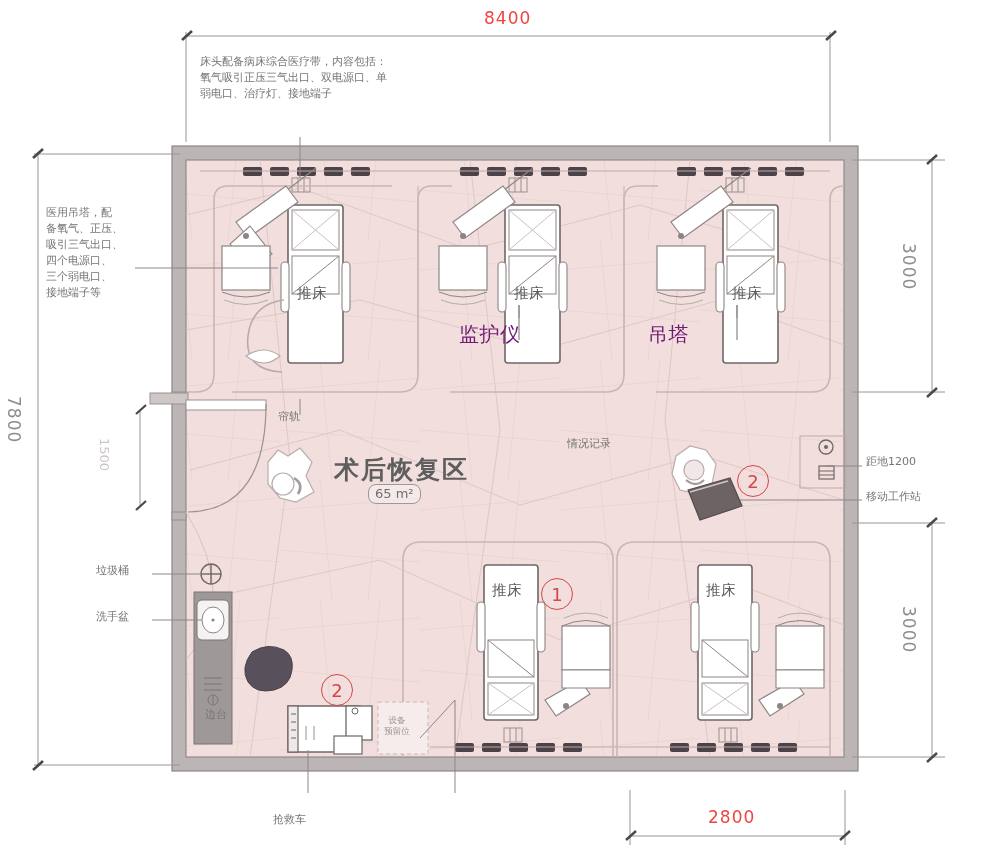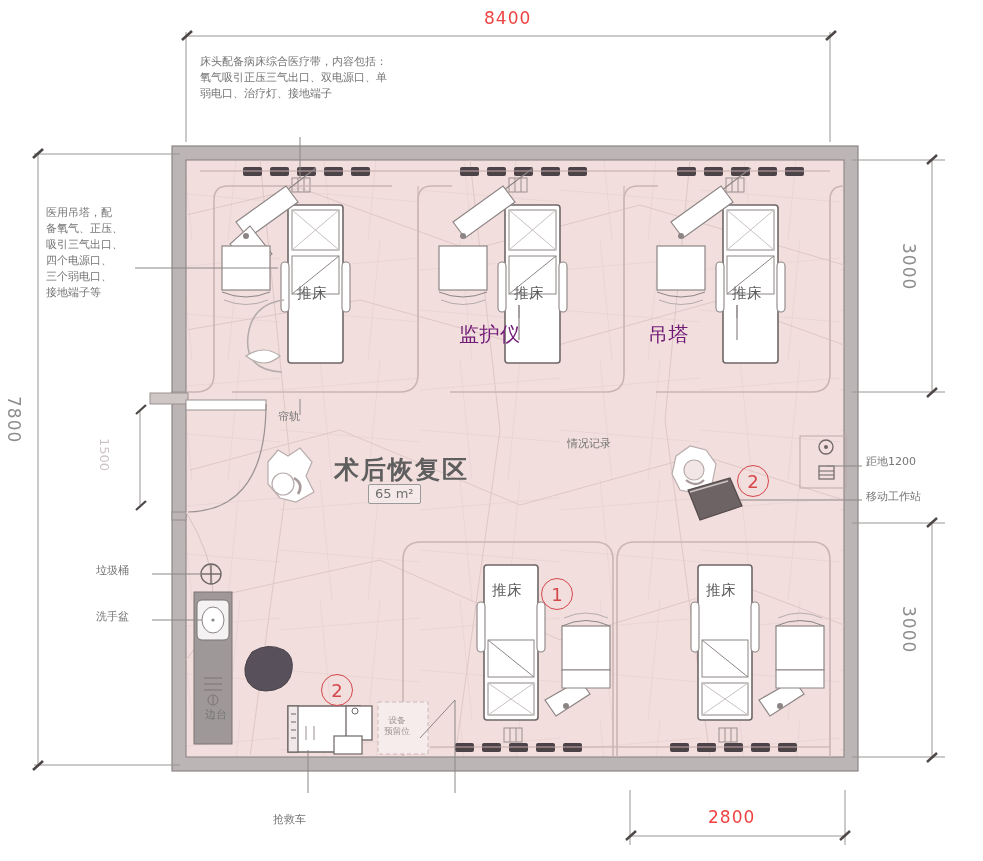--- a/index.html
+++ b/index.html
@@ -8,21 +8,21 @@
   .plan{position:absolute;inset:0;}
   svg.layer{position:absolute;left:0;top:0;width:983px;height:861px;}
   .txt{position:absolute;white-space:pre;line-height:1.45;}
   .anno{font-size:11px;color:#757575;}
   .dim{font-size:17px;color:#ef4444;letter-spacing:1px;}
   .dim-v{font-size:17px;color:#8d8d8d;letter-spacing:1px;
          transform-origin:left top;transform:rotate(90deg);}
   .dim-v-ccw{font-size:13px;color:#b9b1b1;transform-origin:left top;transform:rotate(90deg);}
   .room-title{font-size:25px;color:#5e5e5e;letter-spacing:2px;}
   .area-box{font-size:13px;color:#6f6f6f;border:1px solid #9a9a9a;
-            padding:1px 6px 2px;border-radius:2px;background:rgba(255,255,255,.35);}
+            padding:1px 6px 2px;border-radius:8px;background:rgba(255,255,255,.35);}
   .bedlabel{font-size:14.5px;color:#5d5d5d;letter-spacing:.5px;}
   .eqlabel{font-size:20px;color:#701a75;letter-spacing:.5px;}
   .tiny{font-size:8.5px;color:#9d8f8f;line-height:1.25;text-align:center;}
   .marker{position:absolute;width:30px;height:30px;border:1.7px solid #d4484b;
           border-radius:50%;color:#d4484b;font-size:18px;display:flex;
           align-items:center;justify-content:center;background:transparent;}
 </style>
 </head>
 <body>
 

